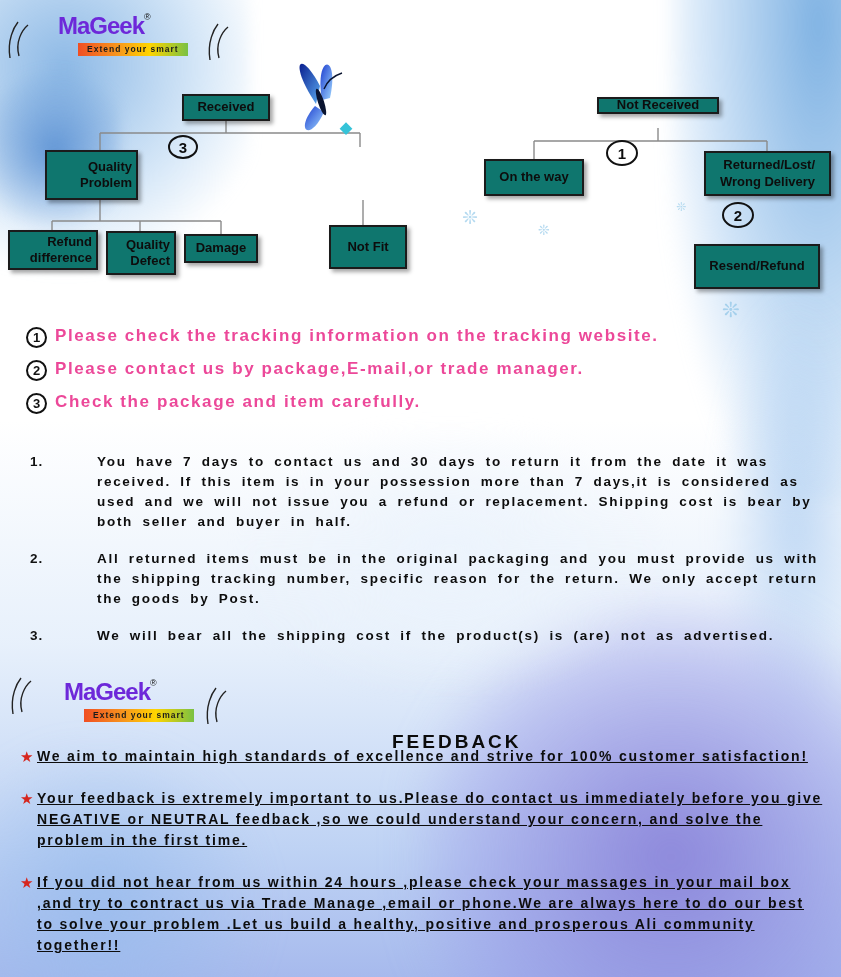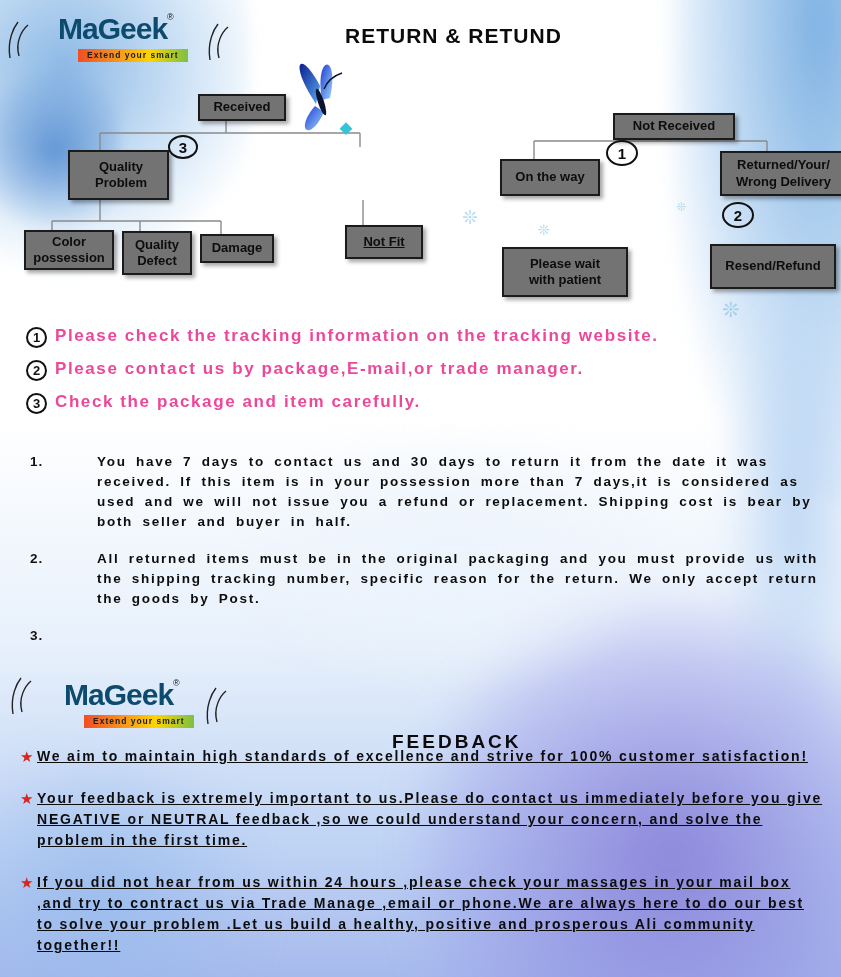--- a/index.html
+++ b/index.html
@@ -45,21 +45,21 @@
     background:radial-gradient(circle, rgba(150,186,236,.8), rgba(255,255,255,0) 72%);
     filter:blur(16px);
   }
   .bg-mid {
     left:240px; top:430px; width:420px; height:260px;
     background:radial-gradient(ellipse, rgba(235,243,252,.9), rgba(255,255,255,0) 75%);
     filter:blur(10px);
   }
   
   .logo { position:absolute; z-index:5; }
-  .logo-name { font-size:30px; font-weight:bold; letter-spacing:-1px; color:#0c4a6e; line-height:1; }
+  .logo-name { font-size:24px; font-weight:bold; letter-spacing:-1px; color:#6d28d9; line-height:1; }
   .logo-reg { font-size:9px; vertical-align:top; position:relative; top:-2px; }
   .logo-tag {
     display:inline-block; margin-left:20px; margin-top:1px;
     background:linear-gradient(90deg,#f04e23,#f7941d 35%,#ffd400 65%,#7ac143);
     color:#1c1c1c; font-size:8.5px; font-weight:bold; letter-spacing:1px;
     padding:1px 9px 2px 9px;
   }
   .sketch { position:absolute; z-index:5; }
   
   .page-title {
@@ -67,25 +67,25 @@
     font-size:21px; font-weight:bold; letter-spacing:1px; color:#0b0b0b;
   }
   .feedback-title {
     position:absolute; left:392px; top:692px; z-index:5;
     font-size:19px; font-weight:600; letter-spacing:3px; color:#0b0b0b;margin-top:39px;
   }
   
   .flow-lines { position:absolute; left:0; top:0; z-index:2; }
   .fbox {
     position:absolute; z-index:3; box-sizing:border-box;
-    background:#737373; border:2px solid #1b1b1b;
+    background:#0f766e; border:2px solid #1b1b1b;
     box-shadow:3px 3px 4px rgba(0,0,0,.35);
     display:flex; align-items:center; justify-content:center;
-    text-align:center; font-weight:bold; font-size:13px; line-height:1.25;
-    white-space:pre-line; padding:2px 4px; color:#0d0d0d;margin-left:16px;
+    text-align:right; font-weight:bold; font-size:13px; line-height:1.25;
+    white-space:pre-line; padding:2px 4px; color:#0d0d0d;
   }
   .circle-num {
     position:absolute; z-index:4; box-sizing:border-box;
     border:2px solid #111; border-radius:50%;
     display:flex; align-items:center; justify-content:center;
     font-weight:bold; font-size:15px; color:#0d0d0d;
   }
   .sparkle { position:absolute; z-index:2; color:#b5daf0; pointer-events:none; }
   
   .steps { position:absolute; left:26px; top:326px; width:790px; z-index:5; }
@@ -159,21 +159,20 @@
     <path d="M5,38 C2,20 9,7 13,2 M14,36 C10,22 17,10 23,5" stroke="#222" stroke-width="1.4" fill="none"></path>
   </svg>
 
   <div class="logo" style="left:58px;top:14px;">
     <div>
       <span class="logo-name">MaGeek</span><span class="logo-reg">®</span>
     </div>
     <span class="logo-tag">Extend your smart</span>
   </div>
 
-  <div class="page-title">RETURN &amp; RETUND</div>
 
   <svg class="flow-lines" width="841" height="330" viewBox="0 0 841 330">
     <g stroke="#8a8a8a" stroke-width="1.4" fill="none">
       <path d="M226,120 L226,133"></path>
       <path d="M100,133 L360,133"></path>
       <path d="M100,133 L100,150"></path>
       <path d="M360,133 L360,147"></path>
       <path d="M100,200 L100,221"></path>
       <path d="M52,221 L221,221"></path>
       <path d="M52,221 L52,230"></path>
@@ -182,34 +181,32 @@
       <path d="M363,200 L363,225"></path>
       <path d="M658,128 L658,141"></path>
       <path d="M534,141 L767,141"></path>
       <path d="M534,141 L534,159"></path>
       <path d="M767,141 L767,151"></path>
     </g>
   </svg>
 
   <div class="fbox" style="left:182px;top:94px;width:88px;height:27px;">Received</div>
   <div class="circle-num" style="left:168px;top:135px;width:30px;height:24px;">3</div>
-  <div class="fbox" style="left:52px;top:150px;width:101px;height:50px;padding-left:9px;">Quality Problem</div>
-  <div class="fbox" style="left:8px;top:230px;width:90px;height:40px;">Color possession</div>
+  <div class="fbox" style="left:45px;top:150px;width:93px;height:50px;padding-left:9px;">Quality Problem</div>
+  <div class="fbox" style="left:8px;top:230px;width:90px;height:40px;">Refund difference</div>
   <div class="fbox" style="left:106px;top:231px;width:70px;height:44px;">Quality Defect</div>
   <div class="fbox" style="left:184px;top:234px;width:74px;height:29px;">Damage</div>
-  <div class="fbox" style="left:329px;top:225px;width:78px;height:34px;text-decoration:underline;">Not Fit</div>
-
-  <div class="fbox" style="left:597px;top:113px;width:122px;height:27px;">Not Received</div>
+  <div class="fbox" style="left:329px;top:225px;width:78px;height:44px;">Not Fit</div>
+
+  <div class="fbox" style="left:597px;top:97px;width:122px;height:17px;">Not Received</div>
   <div class="circle-num" style="left:606px;top:140px;width:32px;height:26px;">1</div>
   <div class="fbox" style="left:484px;top:159px;width:100px;height:37px;">On the way</div>
-  <div class="fbox" style="left:704px;top:151px;width:127px;height:45px;">Returned/Your/
+  <div class="fbox" style="left:704px;top:151px;width:127px;height:45px;">Returned/Lost/
 Wrong Delivery</div>
   <div class="circle-num" style="left:722px;top:202px;width:32px;height:26px;">2</div>
-  <div class="fbox" style="left:486px;top:247px;width:126px;height:50px;">Please wait
-with patient</div>
   <div class="fbox" style="left:694px;top:244px;width:126px;height:45px;">Resend/Refund</div>
 
   <div class="steps">
     <div class="step">
       <span class="step-circle">1</span>
       <span class="step-text">Please check the tracking information on the tracking website.</span>
     </div>
     <div class="step">
       <span class="step-circle">2</span>
       <span class="step-text">Please contact us by package,E-mail,or trade manager.</span>
@@ -224,20 +221,21 @@
     <div class="policy">
       <span class="policy-num">1.</span>
       <span class="policy-text">You have 7 days to contact us and 30 days to return it from the date it was received. If this item is in your possession more than 7 days,it is considered as used and we will not issue you a refund or replacement. Shipping cost is bear by both seller and buyer in half.</span>
     </div>
     <div class="policy">
       <span class="policy-num">2.</span>
       <span class="policy-text">All returned items must be in the original packaging and you must provide us with the shipping tracking number, specific reason for the return. We only accept return the goods by Post.</span>
     </div>
     <div class="policy">
       <span class="policy-num">3.</span>
+      <span class="policy-text">We will bear all the shipping cost if the product(s) is (are) not as advertised.</span>
     </div>
   </div>
 
   <div class="logo" style="left:64px;top:680px;">
     <div>
       <span class="logo-name">MaGeek</span><span class="logo-reg">®</span>
     </div>
     <span class="logo-tag">Extend your smart</span>
   </div>
 

